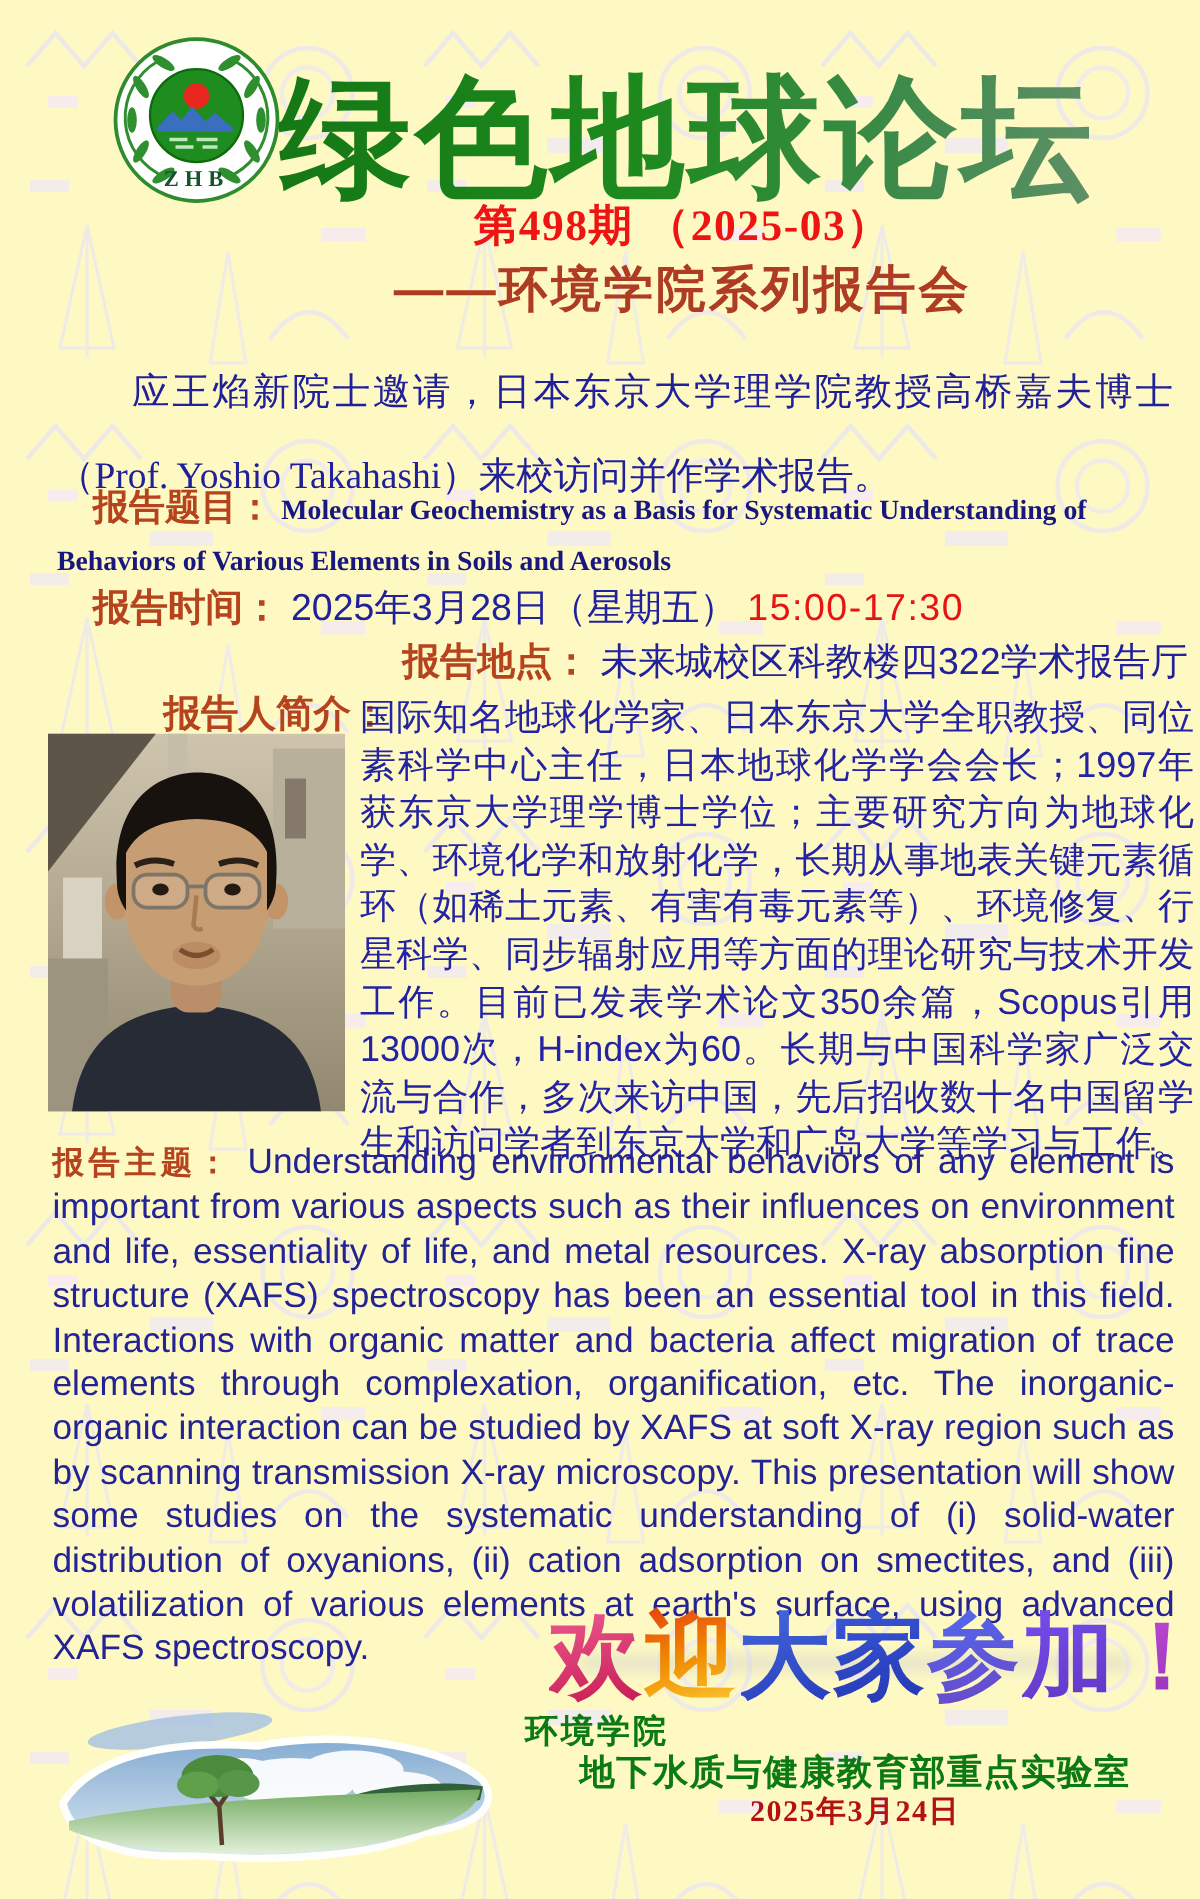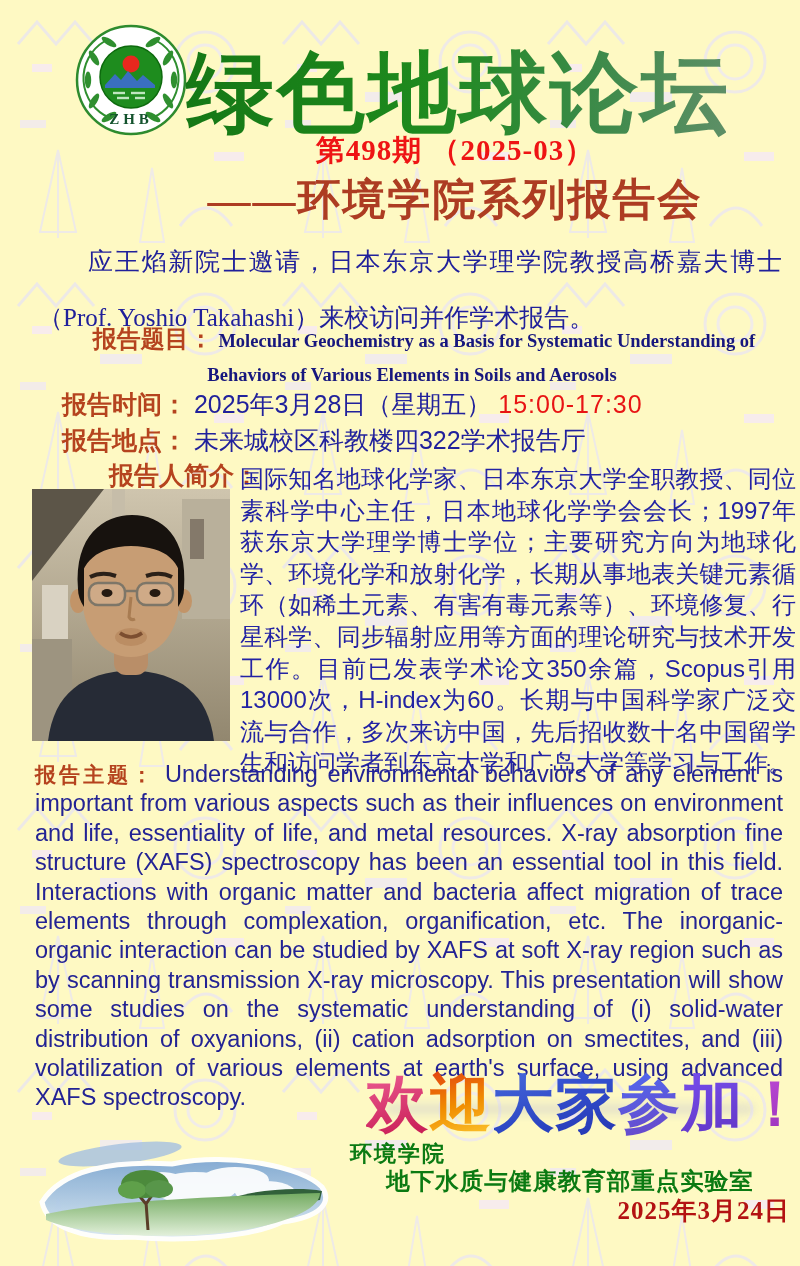--- a/index.html
+++ b/index.html
@@ -23,49 +23,49 @@
     white-space:nowrap;
     margin-top:28px;
   }
   .issue-line{
     left:110px; top:131px; width:690px; text-align:center;
     font-family:"Liberation Serif","DejaVu Serif",serif;
     font-size:29px; font-weight:bold; color:#ee1414; letter-spacing:1px;
   }
   .series-line{
     left:110px; top:171px; width:690px; text-align:center;
-    font-family:Liberation Serif, serif;
-    font-size:43px; font-weight:600; color:#ad3c22; letter-spacing:2px;
+    font-family:Liberation Sans, sans-serif;
+    font-size:33px; font-weight:600; color:#ad3c22; letter-spacing:2px;
   }
 
   
   .intro-par{
     left:38px; top:234px; width:744px;
     font-family:"Liberation Serif","DejaVu Serif",serif;
     font-size:25px; line-height:56px; color:#20209b;
     text-indent:2em; text-align:justify;
   }
 
   
   .title-block{
     left:38px; top:322px; width:748px;
-    font-size:20px; line-height:33px; text-indent:24px; text-align:center;
+    font-size:20px; line-height:33px; text-indent:24px; text-align:left;
   }
   .meta-label{
     color:#b5431e; font-weight:bold; font-size:24px;
     font-family:"Liberation Sans","DejaVu Sans",sans-serif;
   }
   .title-en{
     color:#17177e; font-weight:bold; font-size:18.5px; letter-spacing:0px;
     font-family:"Liberation Serif","DejaVu Serif",serif;
   }
   .meta-line{ left:62px; width:730px; font-size:25px; white-space:nowrap; }
   .meta-line .meta-label{font-size:25px; font-weight:600;}
   .line-time{ top:388px; }
-  .line-place{ top:424px; }
+  .line-place{ top:424px;text-align:right; }
   .line-speaker{ top:459px;margin-left:47px; }
   .meta-value{ color:#21219c;margin-top:31px; }
   .time-red{ color:#e81414; letter-spacing:1px; }
 
   
   .speaker-photo{ left:32px; top:489px; width:198px; height:252px; }
   .speaker-bio{
     left:240px; top:463px; width:556px;
     font-size:24px; line-height:31.6px; color:#2323a4; text-align:justify;
   }
@@ -95,23 +95,23 @@
   
   .org-1{
     left:350px; top:1139px; width:440px; text-align:left;
     font-size:22px; font-weight:bold; color:#0b7a12; letter-spacing:2px;
   }
   .org-2{
     left:330px; top:1165px; width:480px; text-align:center;
     font-size:23.5px; font-weight:bold; color:#0b7a12; letter-spacing:1px;
   }
   .post-date{
-    left:350px; top:1194px; width:440px; text-align:right;
-    font-family:"Liberation Serif","DejaVu Serif",serif;
-    font-size:25px; font-weight:bold; color:#b31212; letter-spacing:1px;
+    left:350px; top:1194px; width:440px; text-align:center;
+    font-family:"Liberation Serif","DejaVu Serif",serif;
+    font-size:20px; font-weight:bold; color:#b31212; letter-spacing:1px;
   }
   .landscape{ left:20px; top:1140px; width:325px; height:128px; }
   .logo-box{ left:75px; top:24px; width:112px; height:112px; }
 </style>
 </head>
 <body>
 
 <div id="poster">
 
   <svg id="wm-svg" width="800" height="1266" aria-hidden="true">

